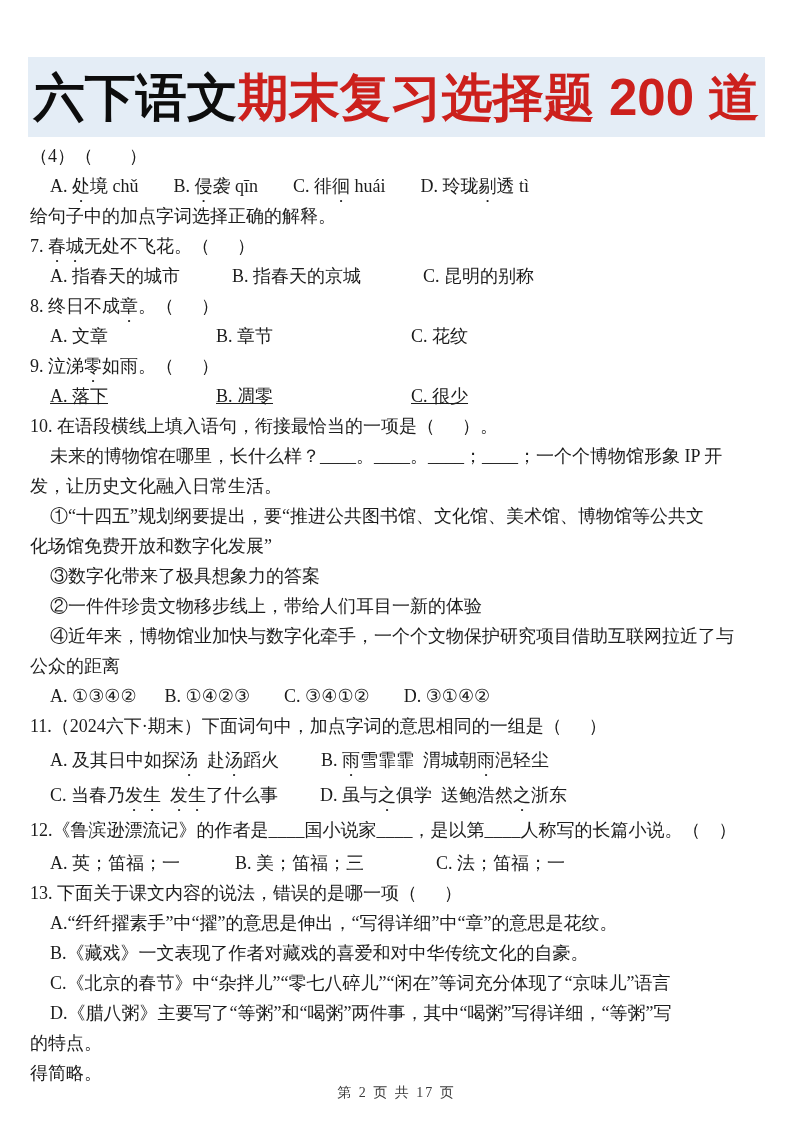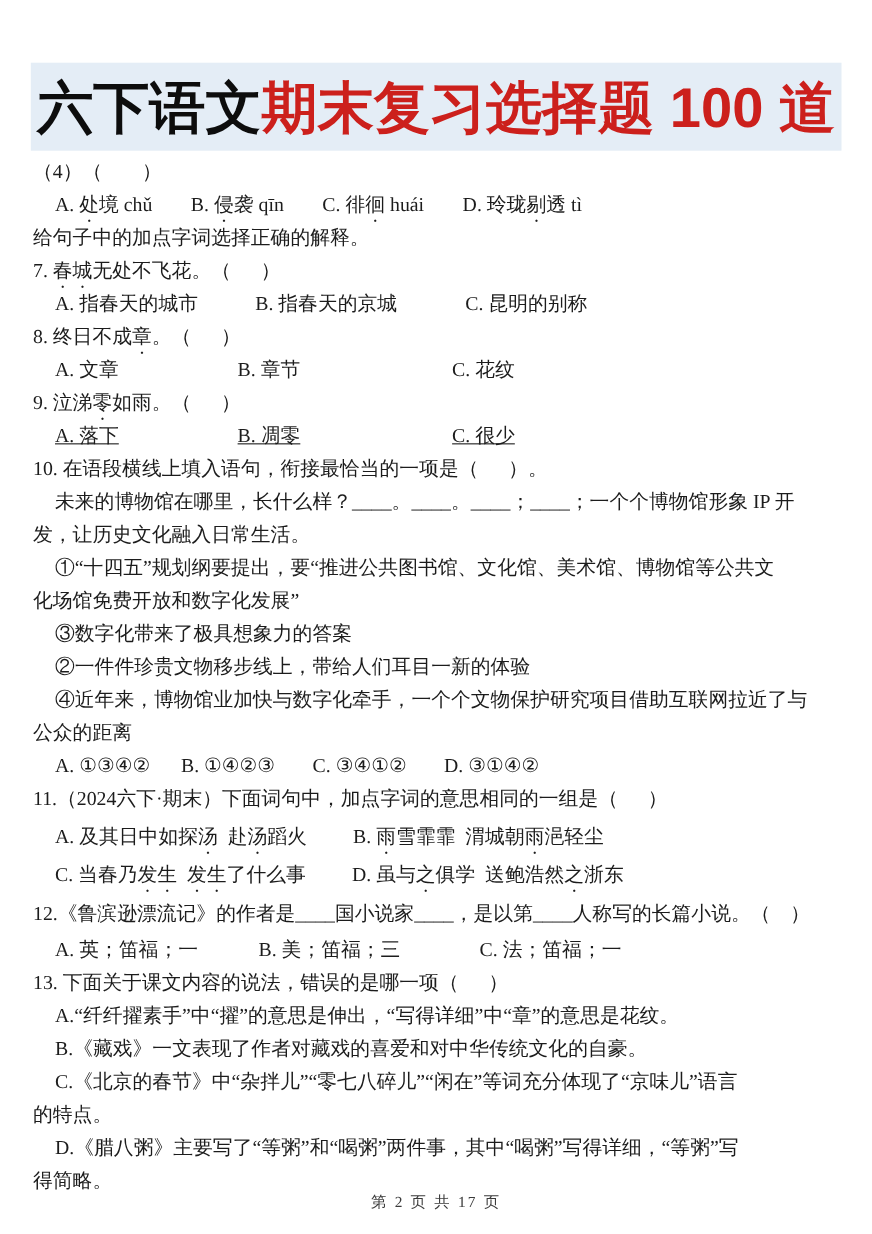--- a/index.html
+++ b/index.html
@@ -48,21 +48,21 @@
     letter-spacing:2px;
   }
 </style>
 </head>
 <body>
 
 <div class="page">
 
   <div class="title-banner">
     <span class="t t-black">六下语文</span>
-      <span class="t t-red">期末复习选择题 100 道</span>
+      <span class="t t-red">期末复习选择题 200 道</span>
   </div>
 
   <div class="doc-body">
       <div class="line"><span>（4）（&nbsp;&nbsp;&nbsp;&nbsp;&nbsp;&nbsp;&nbsp;&nbsp;）</span></div>
       <div class="line" style="padding-left: 20px;"><span>A. </span><span class="dot-emph">处</span><span>境 chǔ</span><span style="margin-left: 35px;">B. </span><span class="dot-emph">侵</span><span>袭 qīn</span><span style="margin-left: 35px;">C. 徘</span><span class="dot-emph">徊</span><span> huái</span><span style="margin-left: 35px;">D. 玲珑</span><span class="dot-emph">剔</span><span>透 tì</span></div>
       <div class="line"><span>给句子中的加点字词选择正确的解释。</span></div>
       <div class="line"><span>7. </span><span class="dot-emph">春城</span><span>无处不飞花。（&nbsp;&nbsp;&nbsp;&nbsp;&nbsp;&nbsp;）</span></div>
       <div class="line" style="padding-left: 20px;"><span>A. 指春天的城市</span><span style="margin-left: 52px;">B. 指春天的京城</span><span style="margin-left: 62px;">C. 昆明的别称</span></div>
       <div class="line"><span>8. 终日不成</span><span class="dot-emph">章</span><span>。（&nbsp;&nbsp;&nbsp;&nbsp;&nbsp;&nbsp;）</span></div>
       <div class="line" style="padding-left: 20px;"><span>A. 文章</span><span style="margin-left: 108px;">B. 章节</span><span style="margin-left: 138px;">C. 花纹</span></div>
@@ -80,20 +80,20 @@
       <div class="line" style="padding-left: 20px;"><span>A. ①③④②</span><span style="margin-left: 28px;">B. ①④②③</span><span style="margin-left: 34px;">C. ③④①②</span><span style="margin-left: 34px;">D. ③①④②</span></div>
       <div class="line"><span>11.（2024六下·期末）下面词句中，加点字词的意思相同的一组是（&nbsp;&nbsp;&nbsp;&nbsp;&nbsp;&nbsp;）</span></div>
       <div class="line" style="padding-left: 20px; margin-top: 4px;"><span>A. 及其日中如探</span><span class="dot-emph">汤</span><span>&nbsp;&nbsp;赴</span><span class="dot-emph">汤</span><span>蹈火</span><span style="margin-left: 42px;">B. </span><span class="dot-emph">雨</span><span>雪霏霏&nbsp;&nbsp;渭城朝</span><span class="dot-emph">雨</span><span>浥轻尘</span></div>
       <div class="line" style="padding-left: 20px; margin-top: 5px;"><span>C. 当春乃</span><span class="dot-emph">发生</span><span>&nbsp;&nbsp;</span><span class="dot-emph">发生</span><span>了什么事</span><span style="margin-left: 42px;">D. 虽与</span><span class="dot-emph">之</span><span>俱学&nbsp;&nbsp;送鲍浩然</span><span class="dot-emph">之</span><span>浙东</span></div>
       <div class="line" style="margin-top: 5px;"><span>12.《鲁滨逊漂流记》的作者是____国小说家____，是以第____人称写的长篇小说。（&nbsp;&nbsp;&nbsp;&nbsp;）</span></div>
       <div class="line" style="padding-left: 20px; margin-top: 3px;"><span>A. 英；笛福；一</span><span style="margin-left: 55px;">B. 美；笛福；三</span><span style="margin-left: 72px;">C. 法；笛福；一</span></div>
       <div class="line"><span>13. 下面关于课文内容的说法，错误的是哪一项（&nbsp;&nbsp;&nbsp;&nbsp;&nbsp;&nbsp;）</span></div>
       <div class="line" style="padding-left: 20px;"><span>A.“纤纤擢素手”中“擢”的意思是伸出，“写得详细”中“章”的意思是花纹。</span></div>
       <div class="line" style="padding-left: 20px;"><span>B.《藏戏》一文表现了作者对藏戏的喜爱和对中华传统文化的自豪。</span></div>
       <div class="line" style="padding-left: 20px;"><span>C.《北京的春节》中“杂拌儿”“零七八碎儿”“闲在”等词充分体现了“京味儿”语言</span></div>
+      <div class="line" style="padding-left: 20px;"><span>D.《腊八粥》主要写了“等粥”和“喝粥”两件事，其中“喝粥”写得详细，“等粥”写</span></div>
       <div class="line"><span>的特点。</span></div>
-      <div class="line" style="padding-left: 20px;"><span>D.《腊八粥》主要写了“等粥”和“喝粥”两件事，其中“喝粥”写得详细，“等粥”写</span></div>
       <div class="line"><span>得简略。</span></div>
     </div>
 
   <div class="page-footer">第 2 页 共 17 页</div>
 
 </div>
 
 </body></html>

